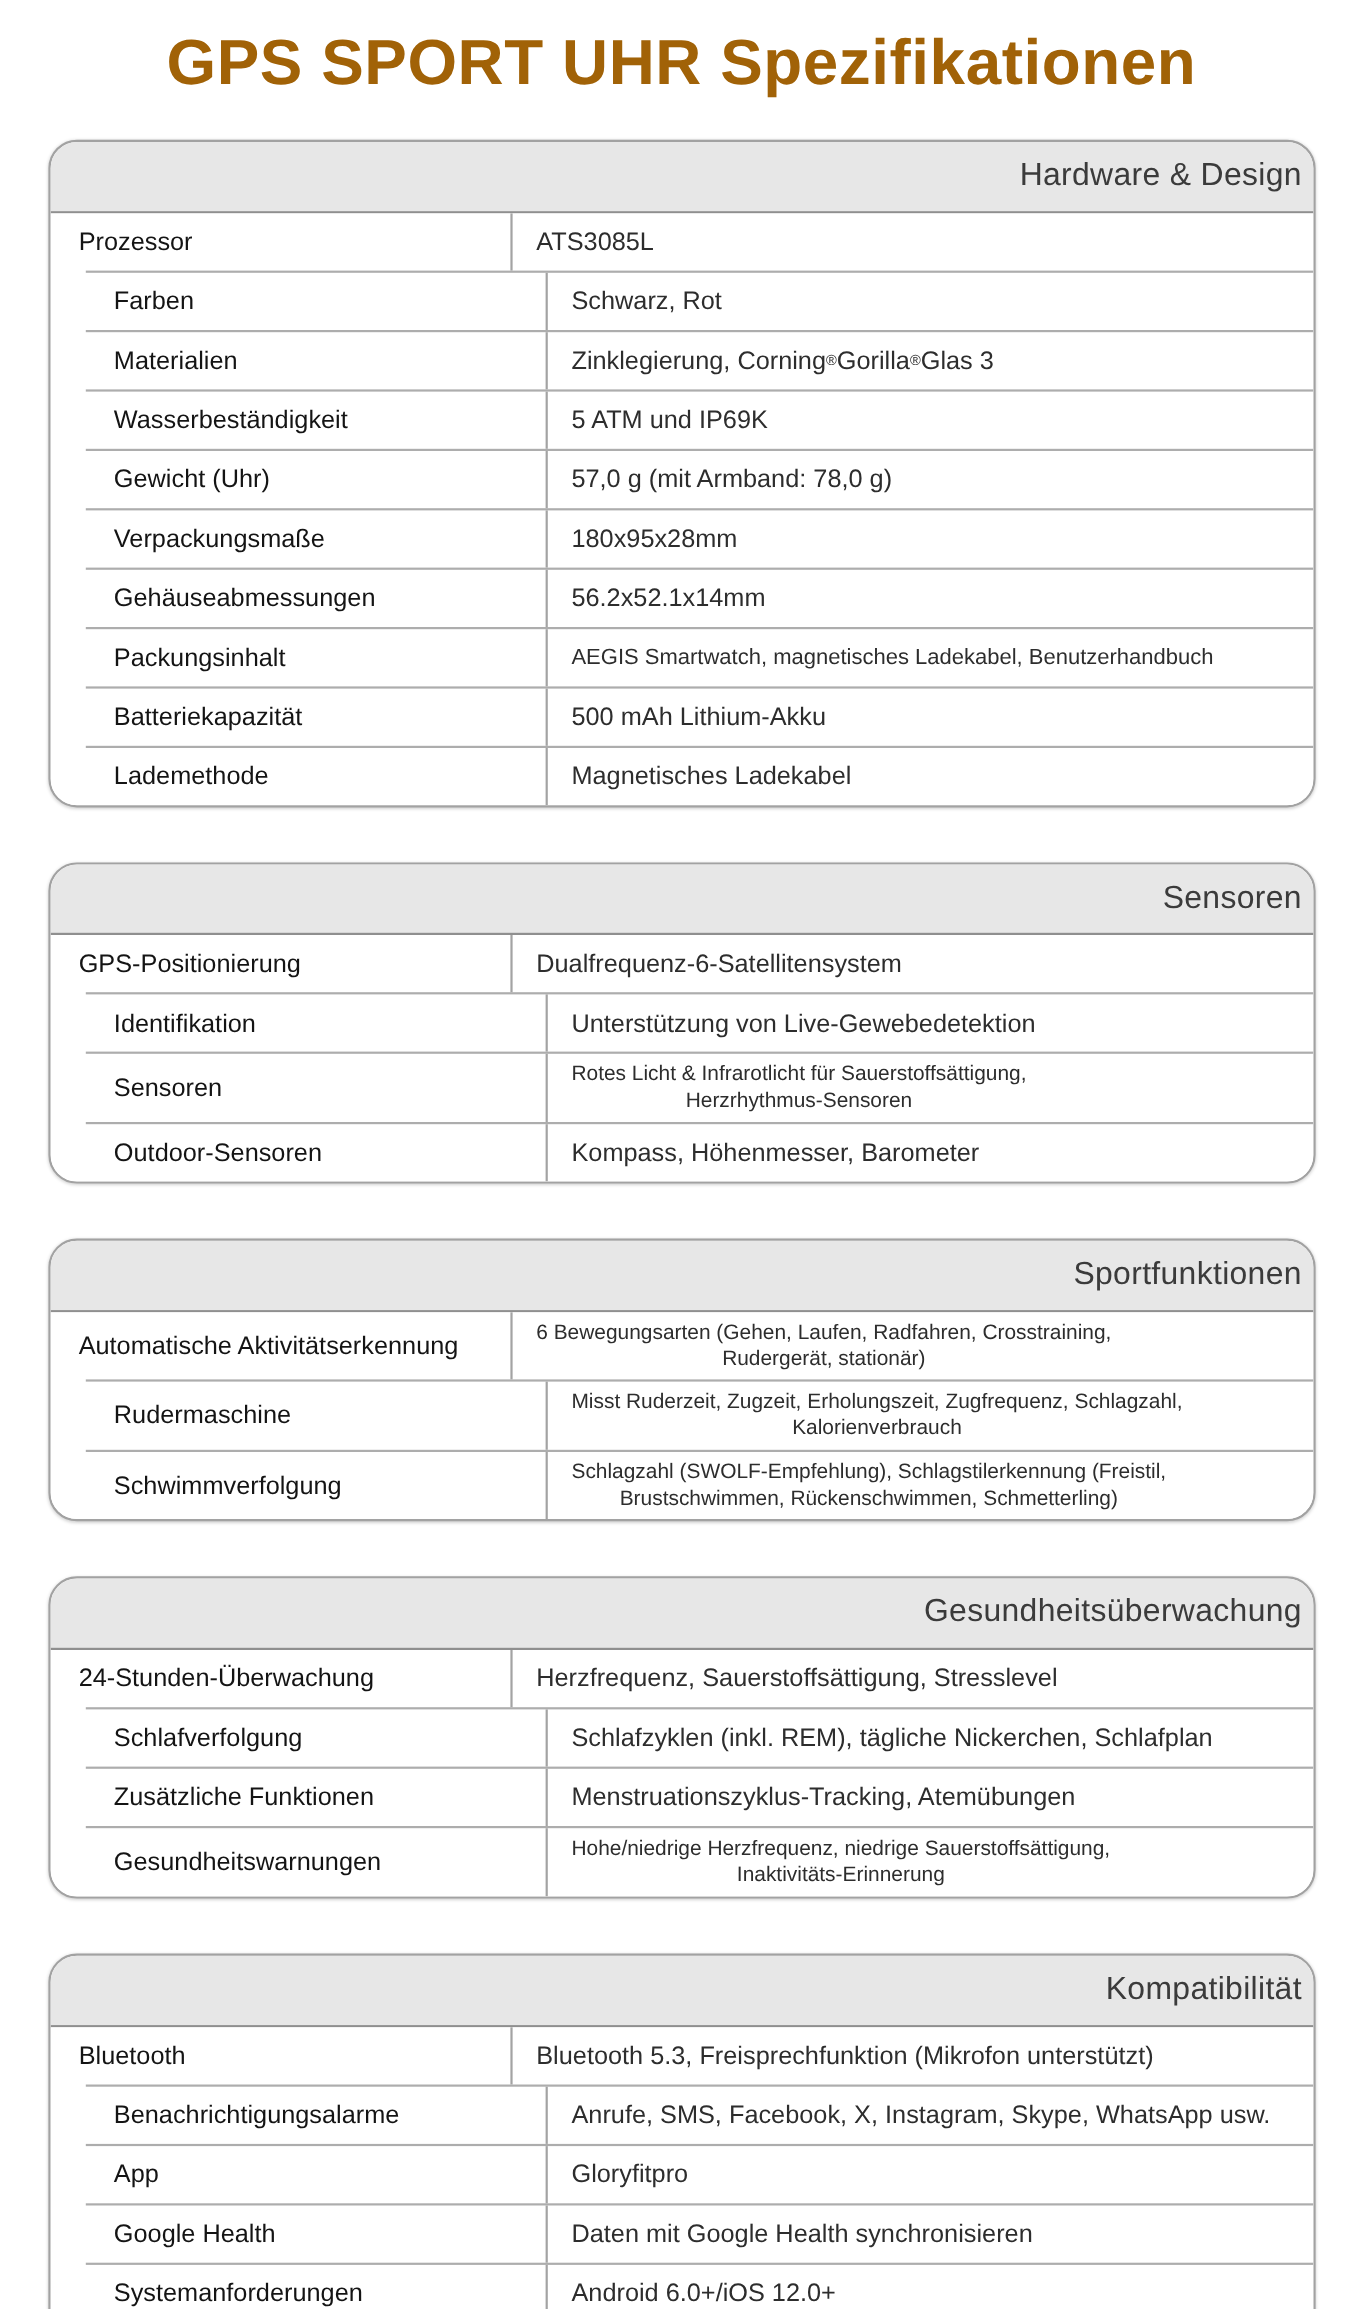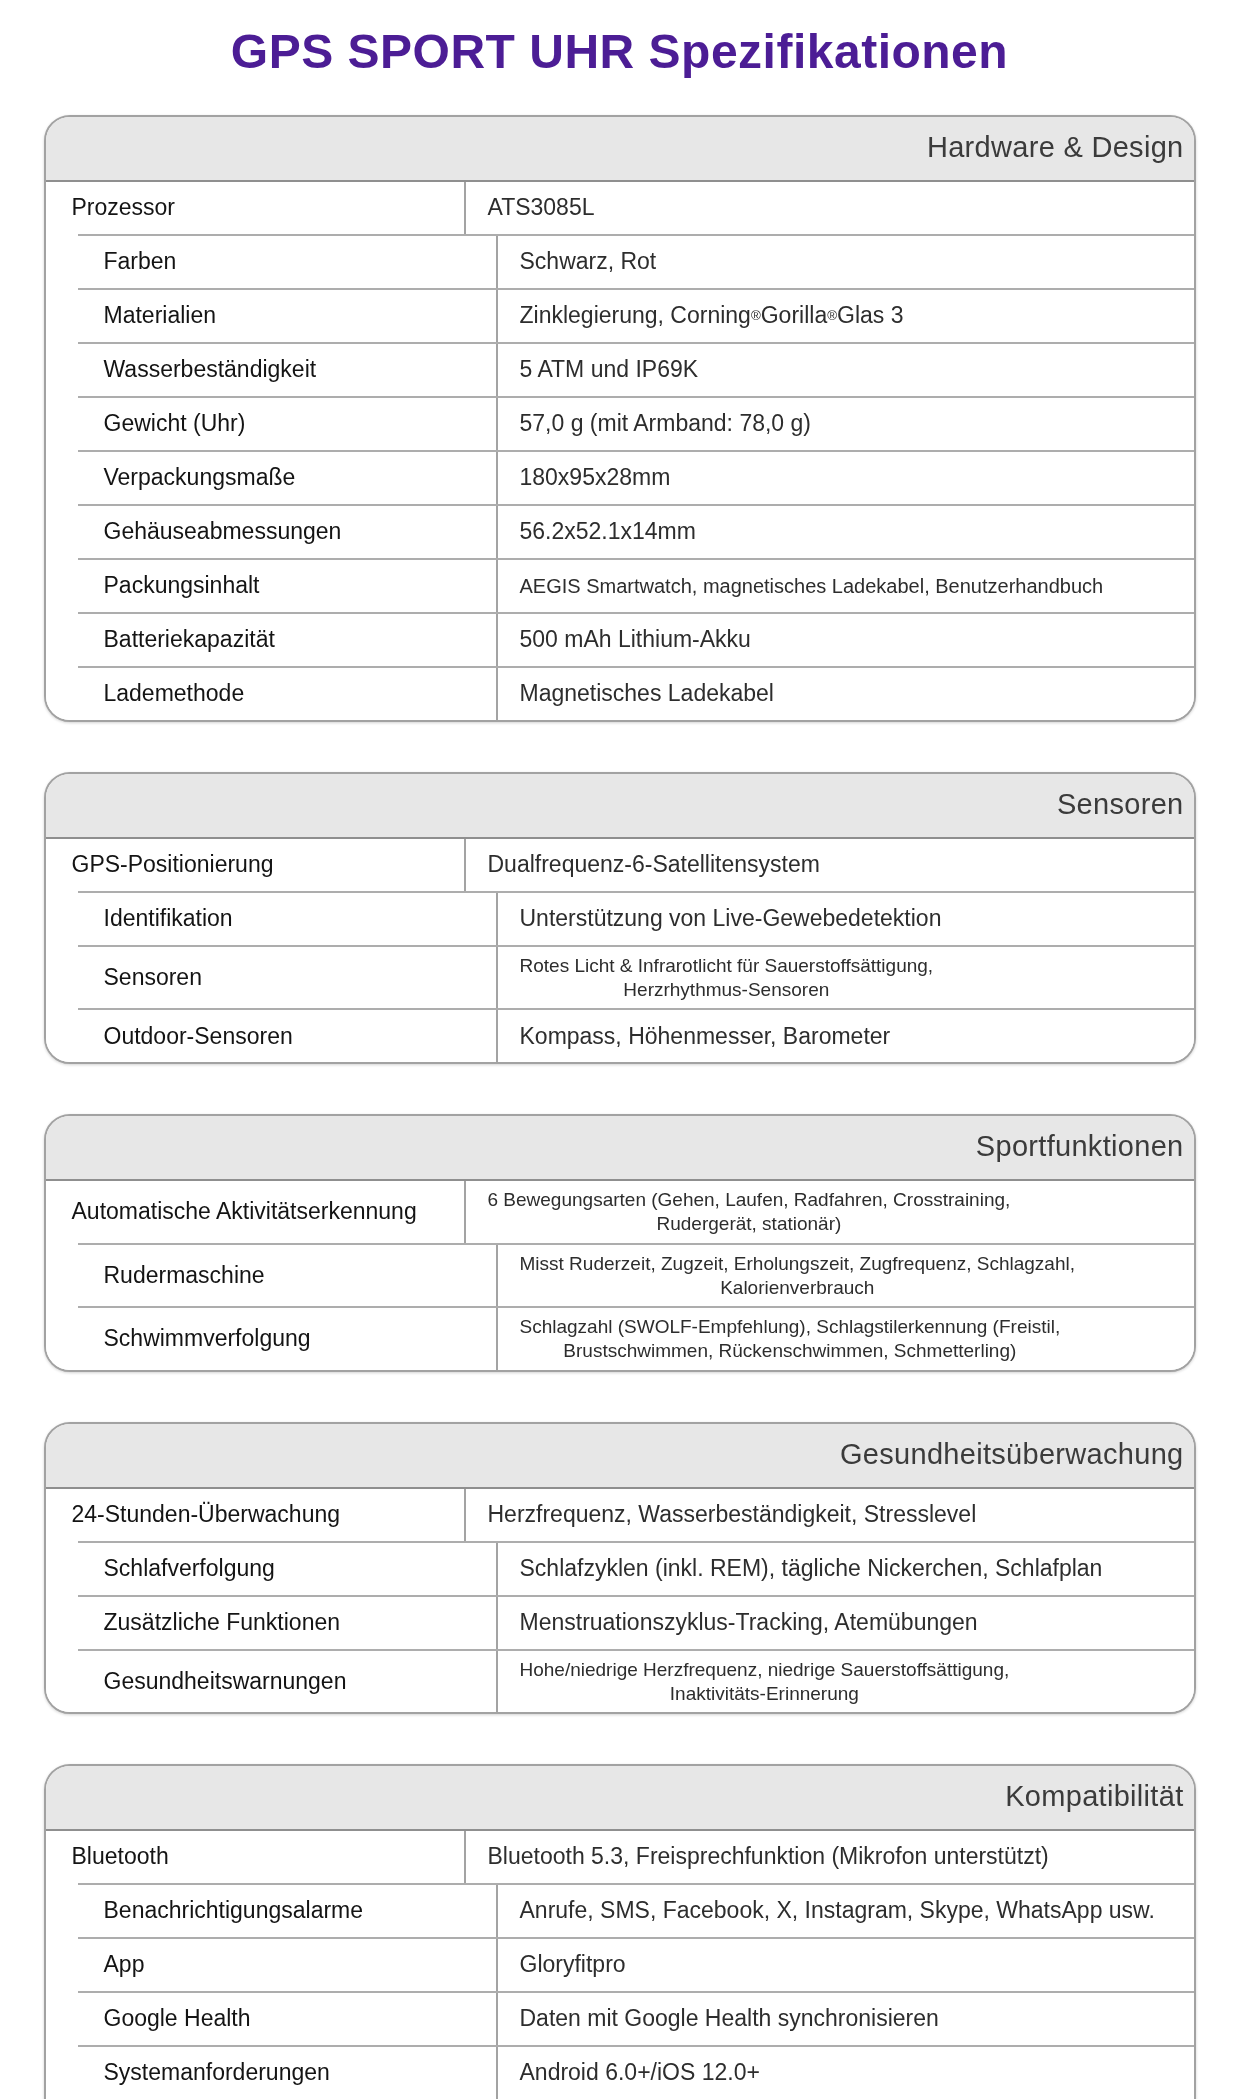--- a/index.html
+++ b/index.html
@@ -11,25 +11,25 @@
   body {
     min-height: 2099px;
     font-family: "Liberation Sans", "DejaVu Sans", sans-serif;
     color: #1a1a1a;
   }
   .page { padding-top: 14px; }
 
   h1.page-title {
     margin: 10px 0 36px 0;
     text-align: center;
-    font-size: 48px;
+    font-size: 58px;
     line-height: 1.15;
     font-weight: 700;
     letter-spacing: 0.5px;
-    color: #4c1d95;
+    color: #a16207;
   }
 
   .spec-table {
     width: 1148px;
     margin: 0 auto 50px auto;
     border: 2px solid #a2a2a2;
     border-radius: 26px;
     overflow: hidden;
     background: #ffffff;
     box-shadow: 0 1px 3px rgba(0,0,0,0.18);
@@ -183,21 +183,21 @@
 Brustschwimmen, Rückenschwimmen, Schmetterling)</div>
       </div>
     </div>
   </section>
 
   <section class="spec-table">
     <div class="table-header">Gesundheitsüberwachung</div>
     <div class="table-body">
       <div class="row">
         <div class="cell label">24-Stunden-Überwachung</div>
-        <div class="cell value">Herzfrequenz, Wasserbeständigkeit, Stresslevel</div>
+        <div class="cell value">Herzfrequenz, Sauerstoffsättigung, Stresslevel</div>
       </div>
       <div class="row">
         <div class="cell label">Schlafverfolgung</div>
         <div class="cell value">Schlafzyklen (inkl. REM), tägliche Nickerchen, Schlafplan</div>
       </div>
       <div class="row">
         <div class="cell label">Zusätzliche Funktionen</div>
         <div class="cell value">Menstruationszyklus-Tracking, Atemübungen</div>
       </div>
       <div class="row">

